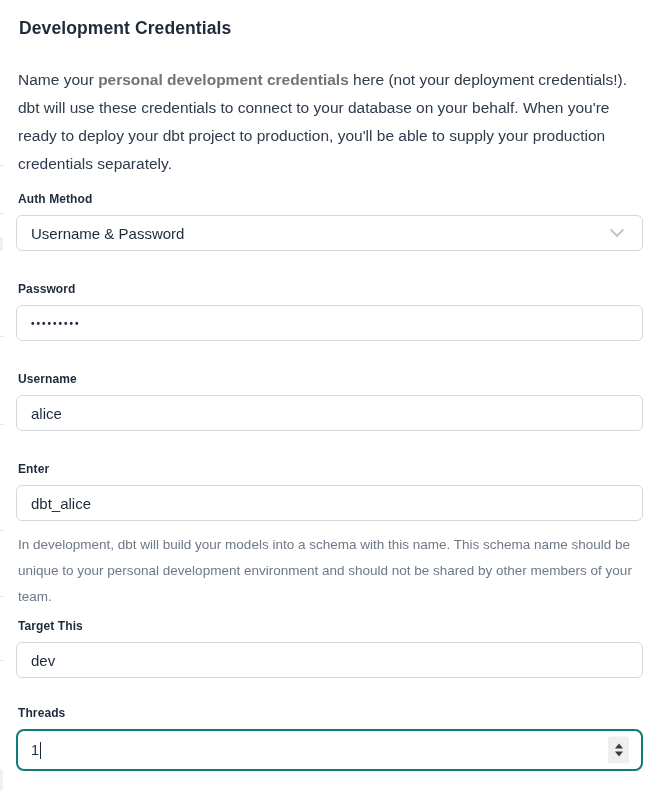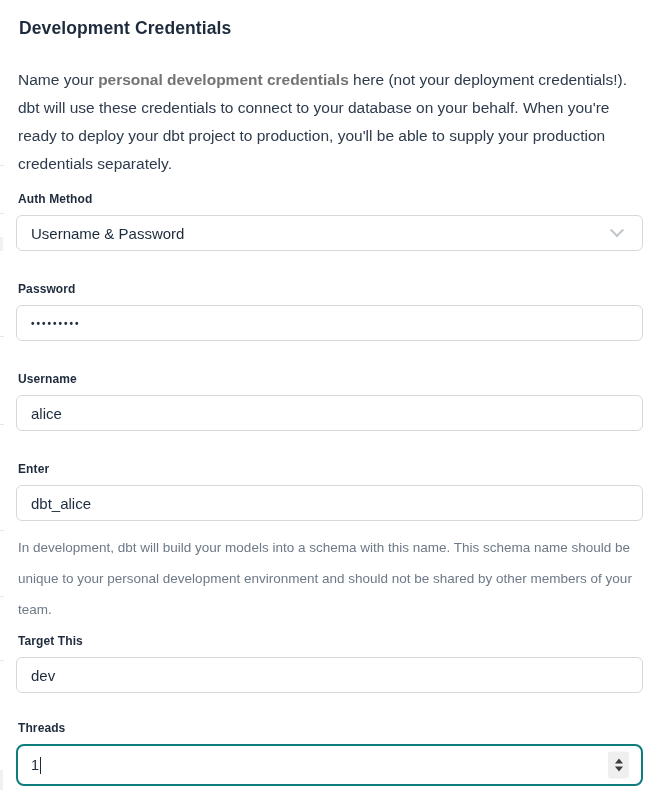--- a/index.html
+++ b/index.html
@@ -51,21 +51,21 @@
     transform: rotate(45deg) translate(-2px, -2px);
     margin-right: 6px;
   }
 
   .password-input {
     font-size: 10px; font-weight: 700; letter-spacing: 2px;
   }
 
   .help-text {
     margin-top: 11px; margin-left: 2px;
-    font-size: 13.5px; line-height: 31px; color: #6e7987;
+    font-size: 13.5px; line-height: 26px; color: #6e7987;
     width: 625px;
   }
 
   
   .number-wrap {
     position: relative; width: 627px; height: 42px;
     border: 2px solid #0e7c7d; border-radius: 8px;
     background: #ffffff;
     display: flex; align-items: center;
     padding: 0 13px;

